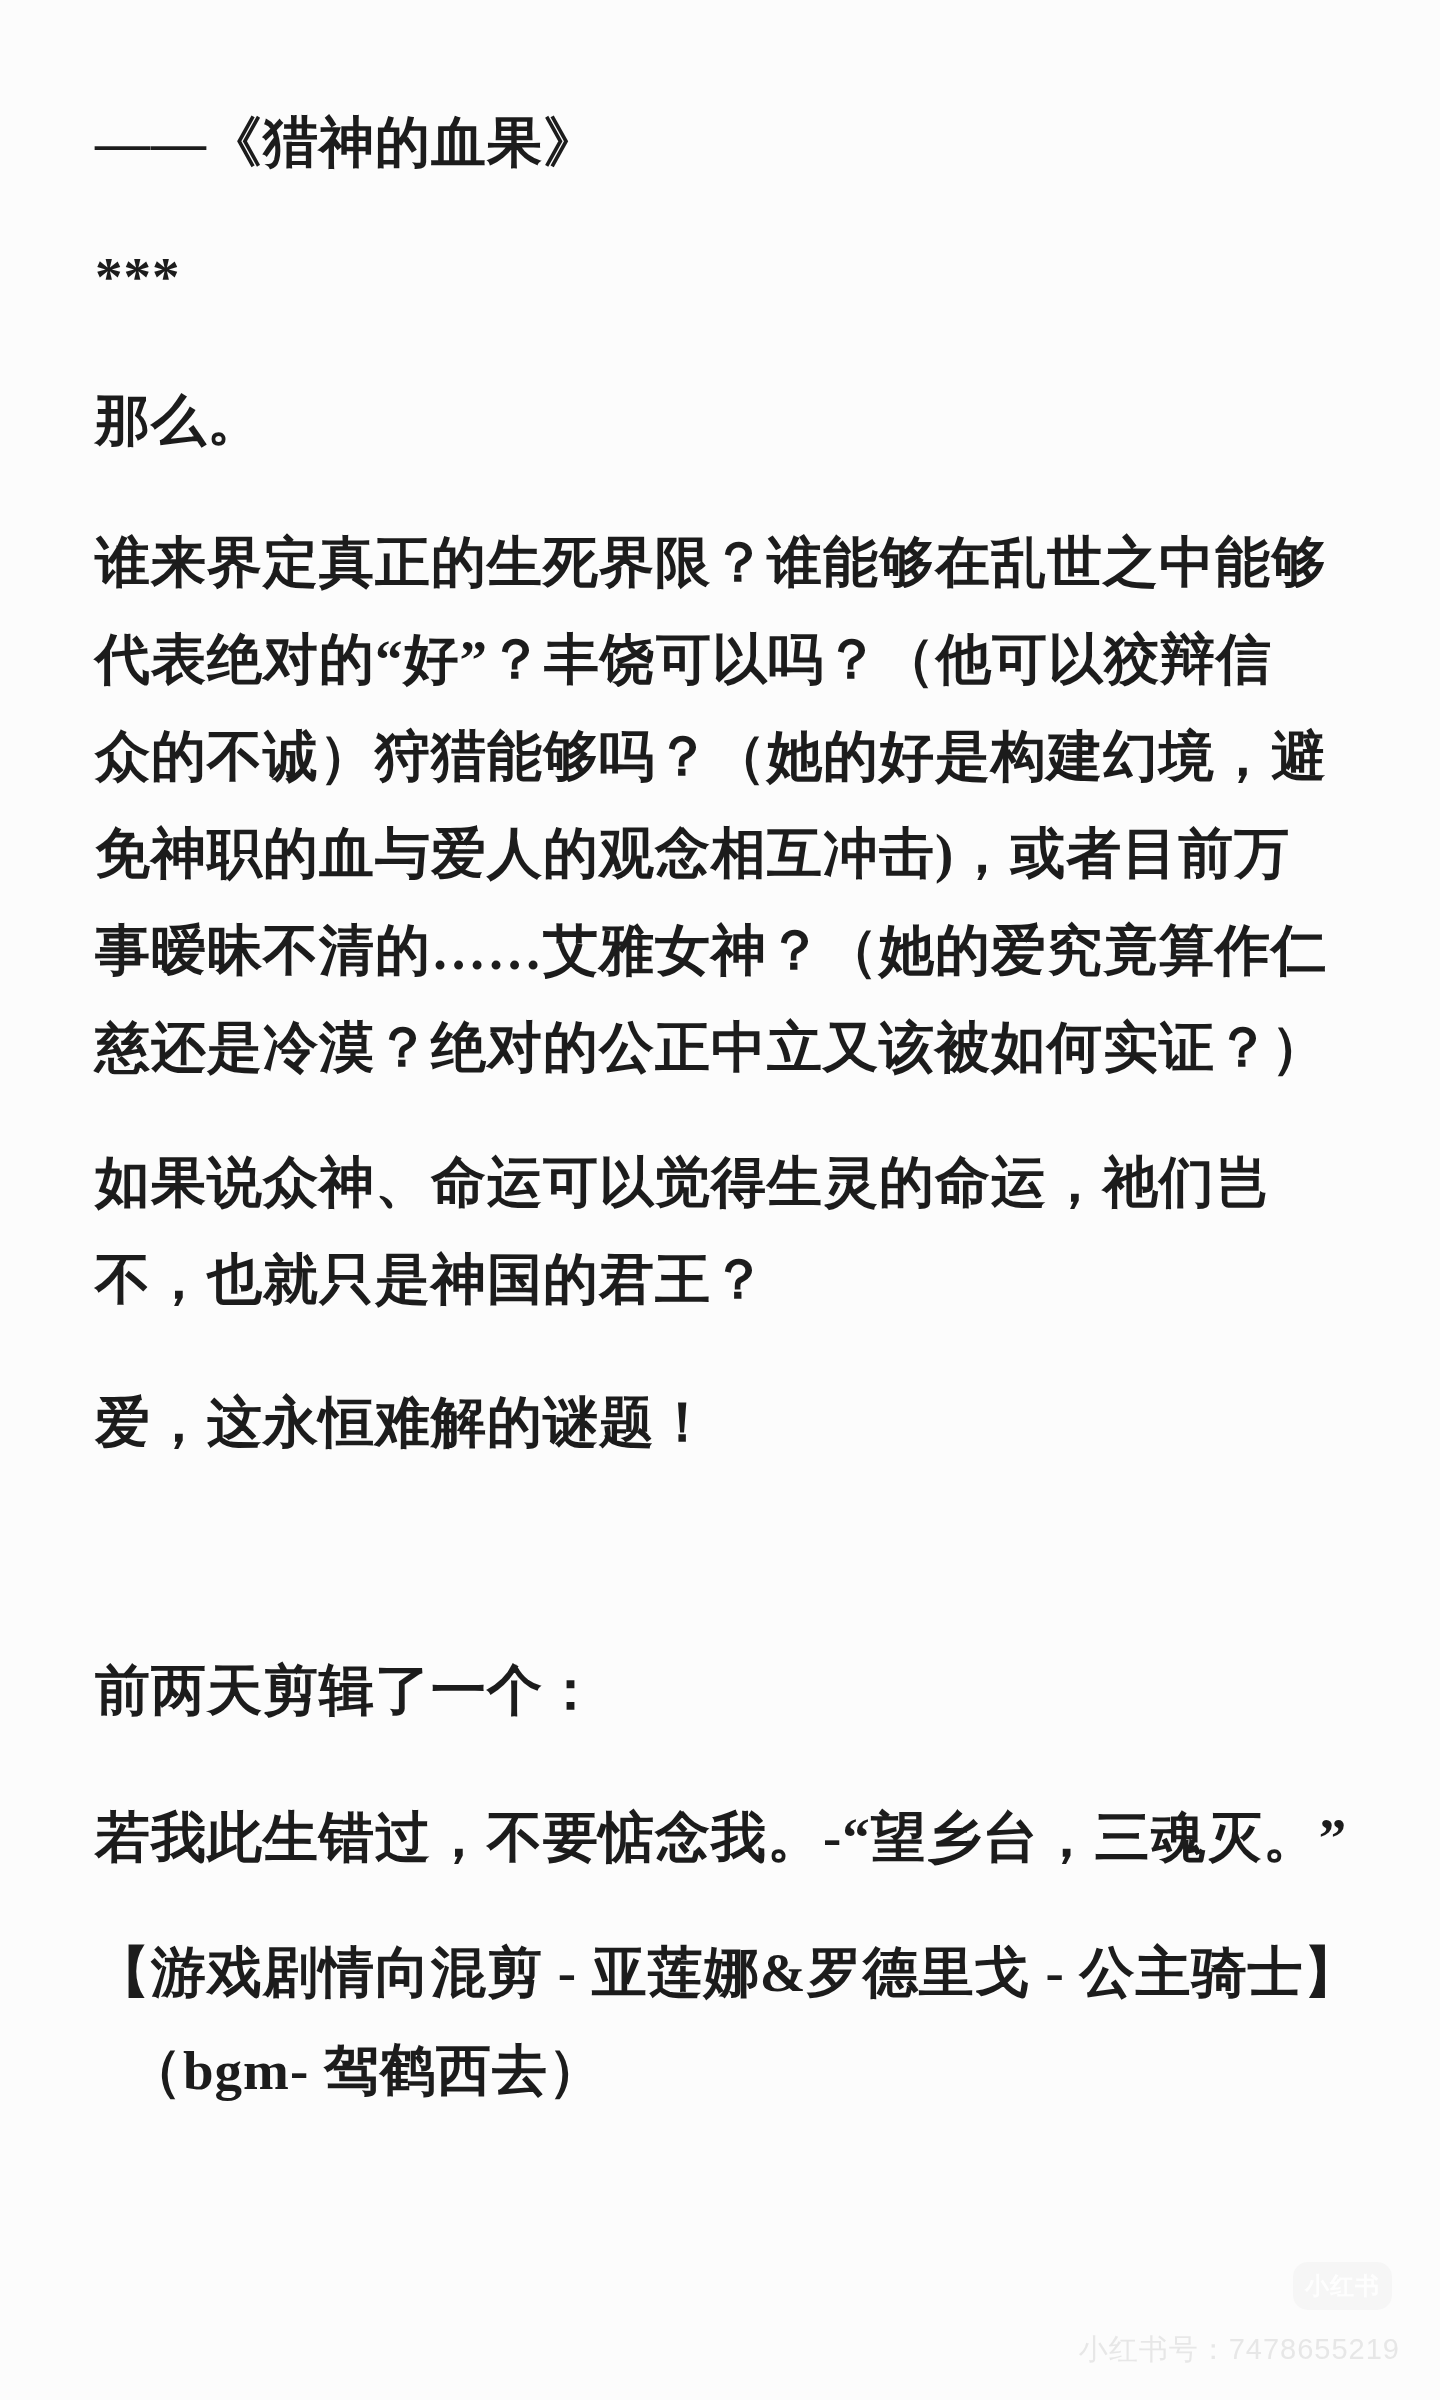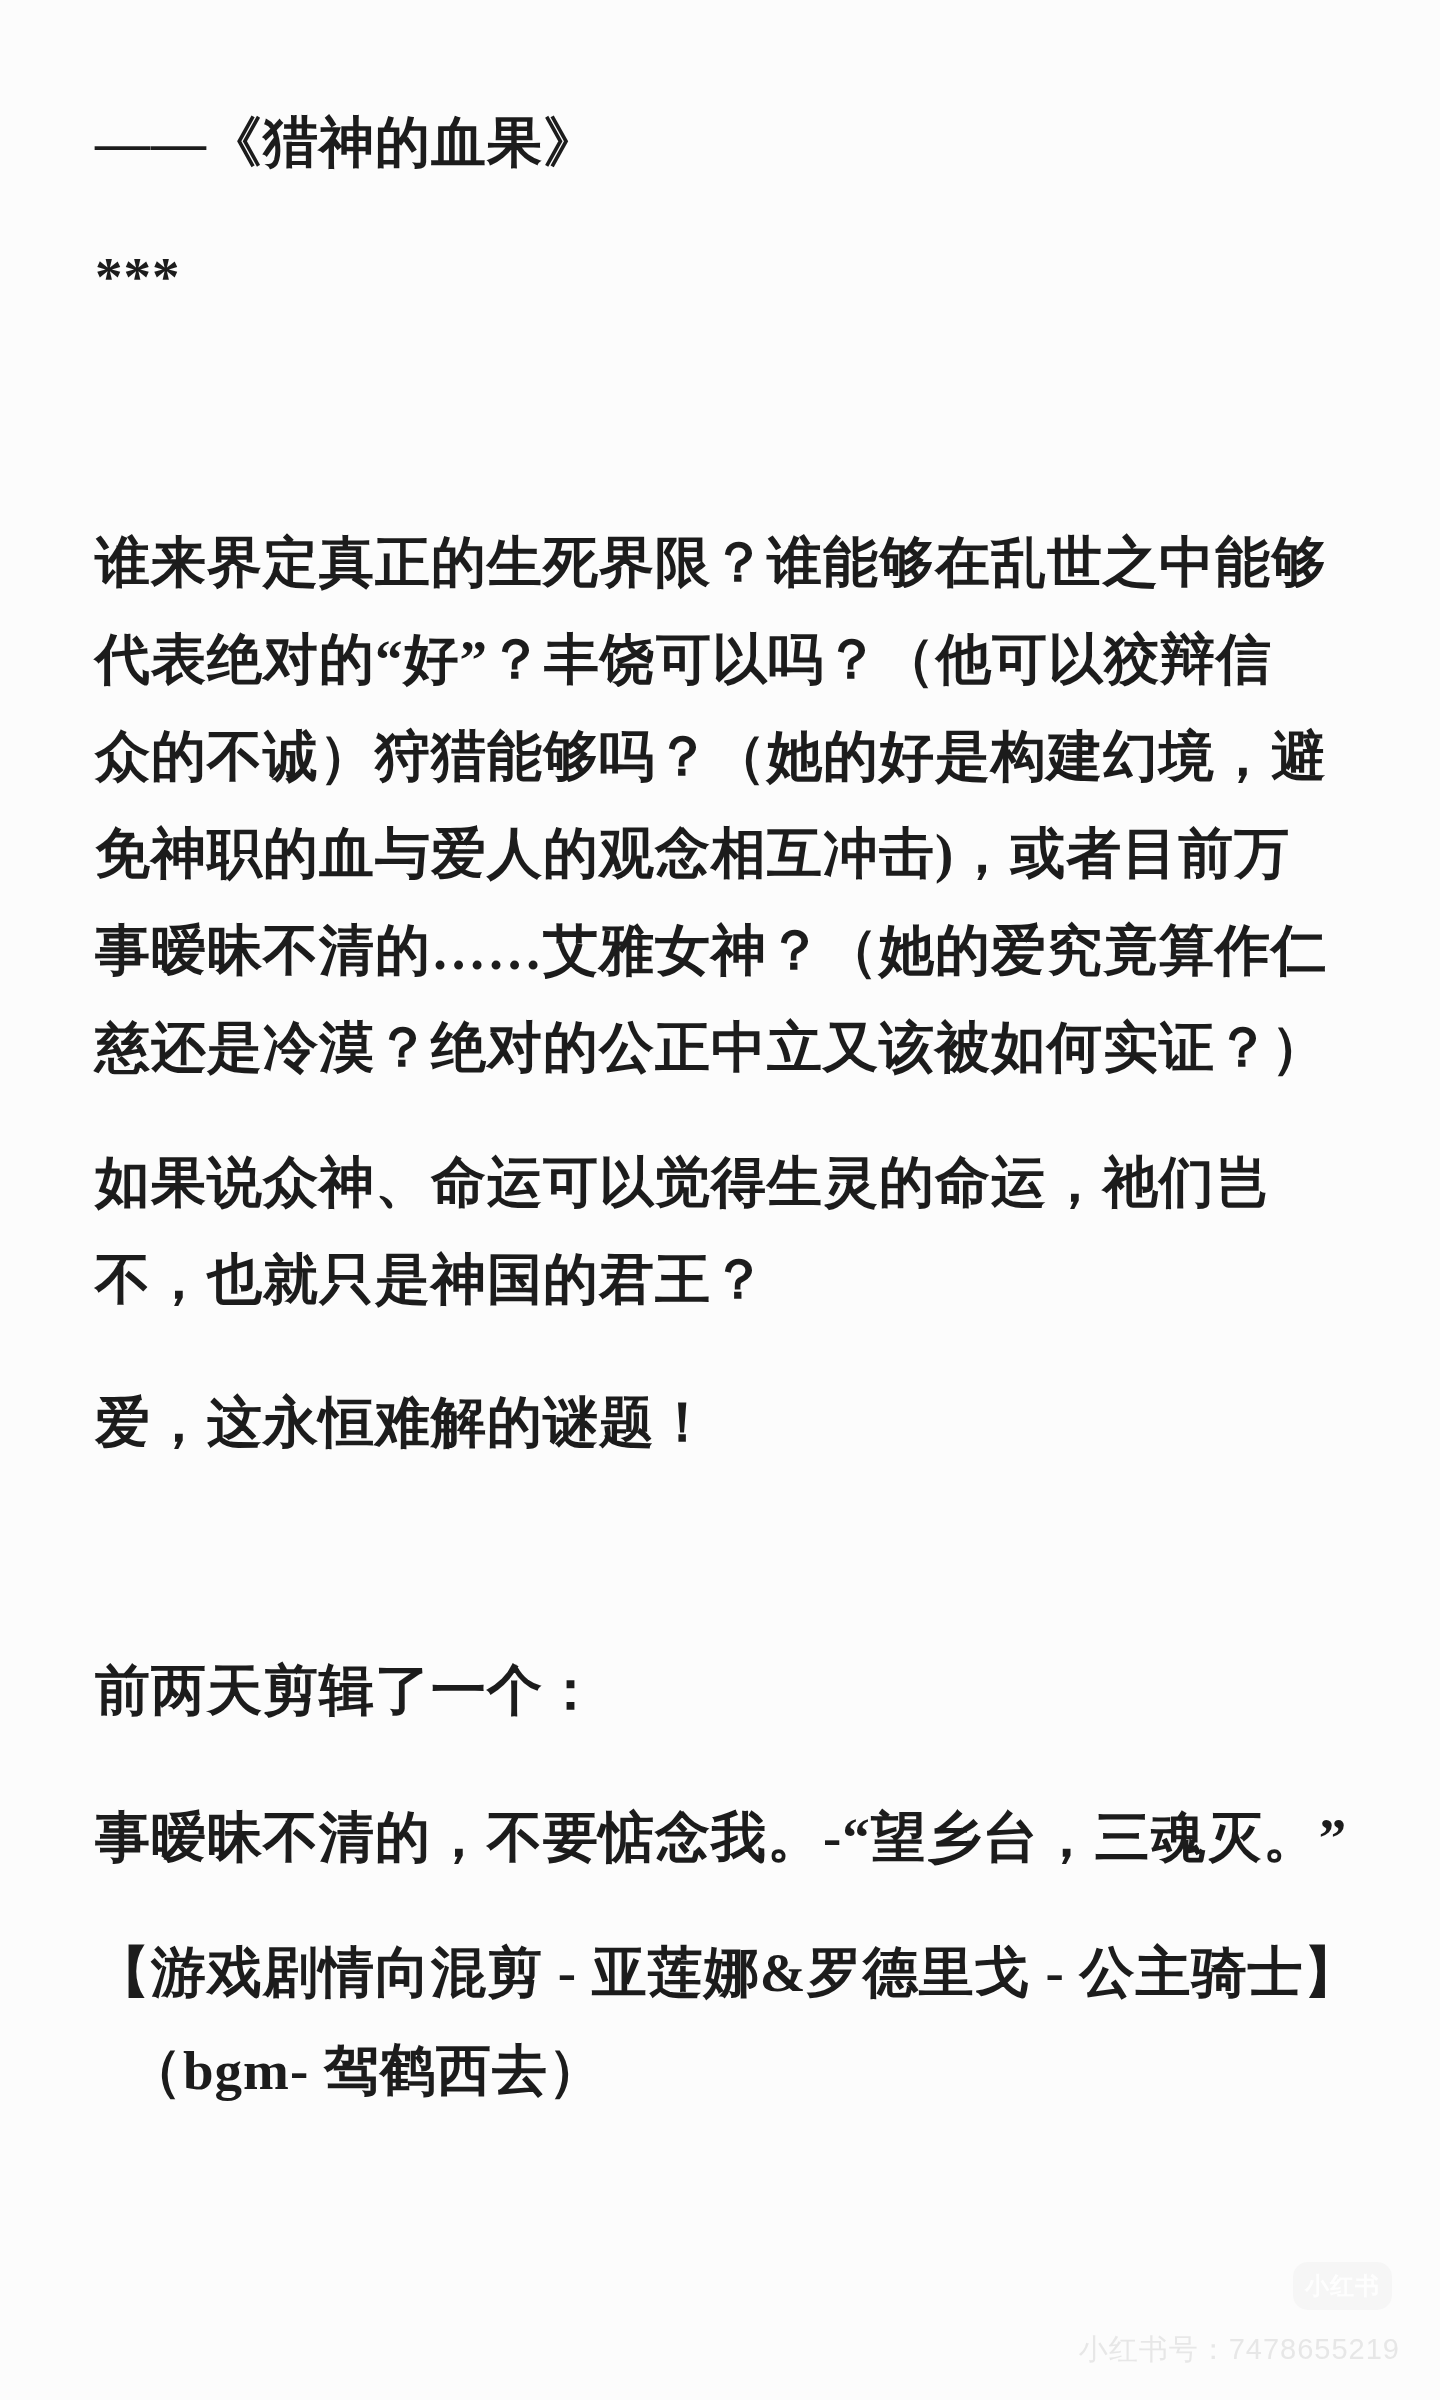--- a/index.html
+++ b/index.html
@@ -79,40 +79,41 @@
 </style>
 </head>
 <body>
 
 <div class="page">
 
   <div class="tblock b-attribution">——《猎神的血果》</div>
 
   <div class="tblock b-separator">***</div>
 
+  <div class="tblock b-opener">那么。</div>
 
   <div class="tblock b-para-question">
     <div class="tline">谁来界定真正的生死界限？谁能够在乱世之中能够</div>
     <div class="tline">代表绝对的“好”？丰饶可以吗？（他可以狡辩信</div>
     <div class="tline">众的不诚）狩猎能够吗？（她的好是构建幻境，避</div>
     <div class="tline">免神职的血与爱人的观念相互冲击)，或者目前万</div>
     <div class="tline">事暧昧不清的……艾雅女神？（她的爱究竟算作仁</div>
     <div class="tline">慈还是冷漠？绝对的公正中立又该被如何实证？）</div>
   </div>
 
   <div class="tblock b-para-gods">
     <div class="tline">如果说众神、命运可以觉得生灵的命运，祂们岂</div>
     <div class="tline">不，也就只是神国的君王？</div>
   </div>
 
   <div class="tblock b-love">爱，这永恒难解的谜题！</div>
 
   <div class="tblock b-edit-intro">前两天剪辑了一个：</div>
 
-  <div class="tblock b-edit-quote">事暧昧不清的，不要惦念我。-“望乡台，三魂灭。”</div>
+  <div class="tblock b-edit-quote">若我此生错过，不要惦念我。-“望乡台，三魂灭。”</div>
 
   <div class="tblock b-edit-title">【游戏剧情向混剪 - 亚莲娜&amp;罗德里戈 - 公主骑士】</div>
 
   <div class="tblock b-edit-bgm">（bgm- 驾鹤西去）</div>
 
   <div class="wm-logo">
     <span class="wm-logo-text">小红书</span>
   </div>
 
   <div class="wm-id">小红书号：7478655219</div>

